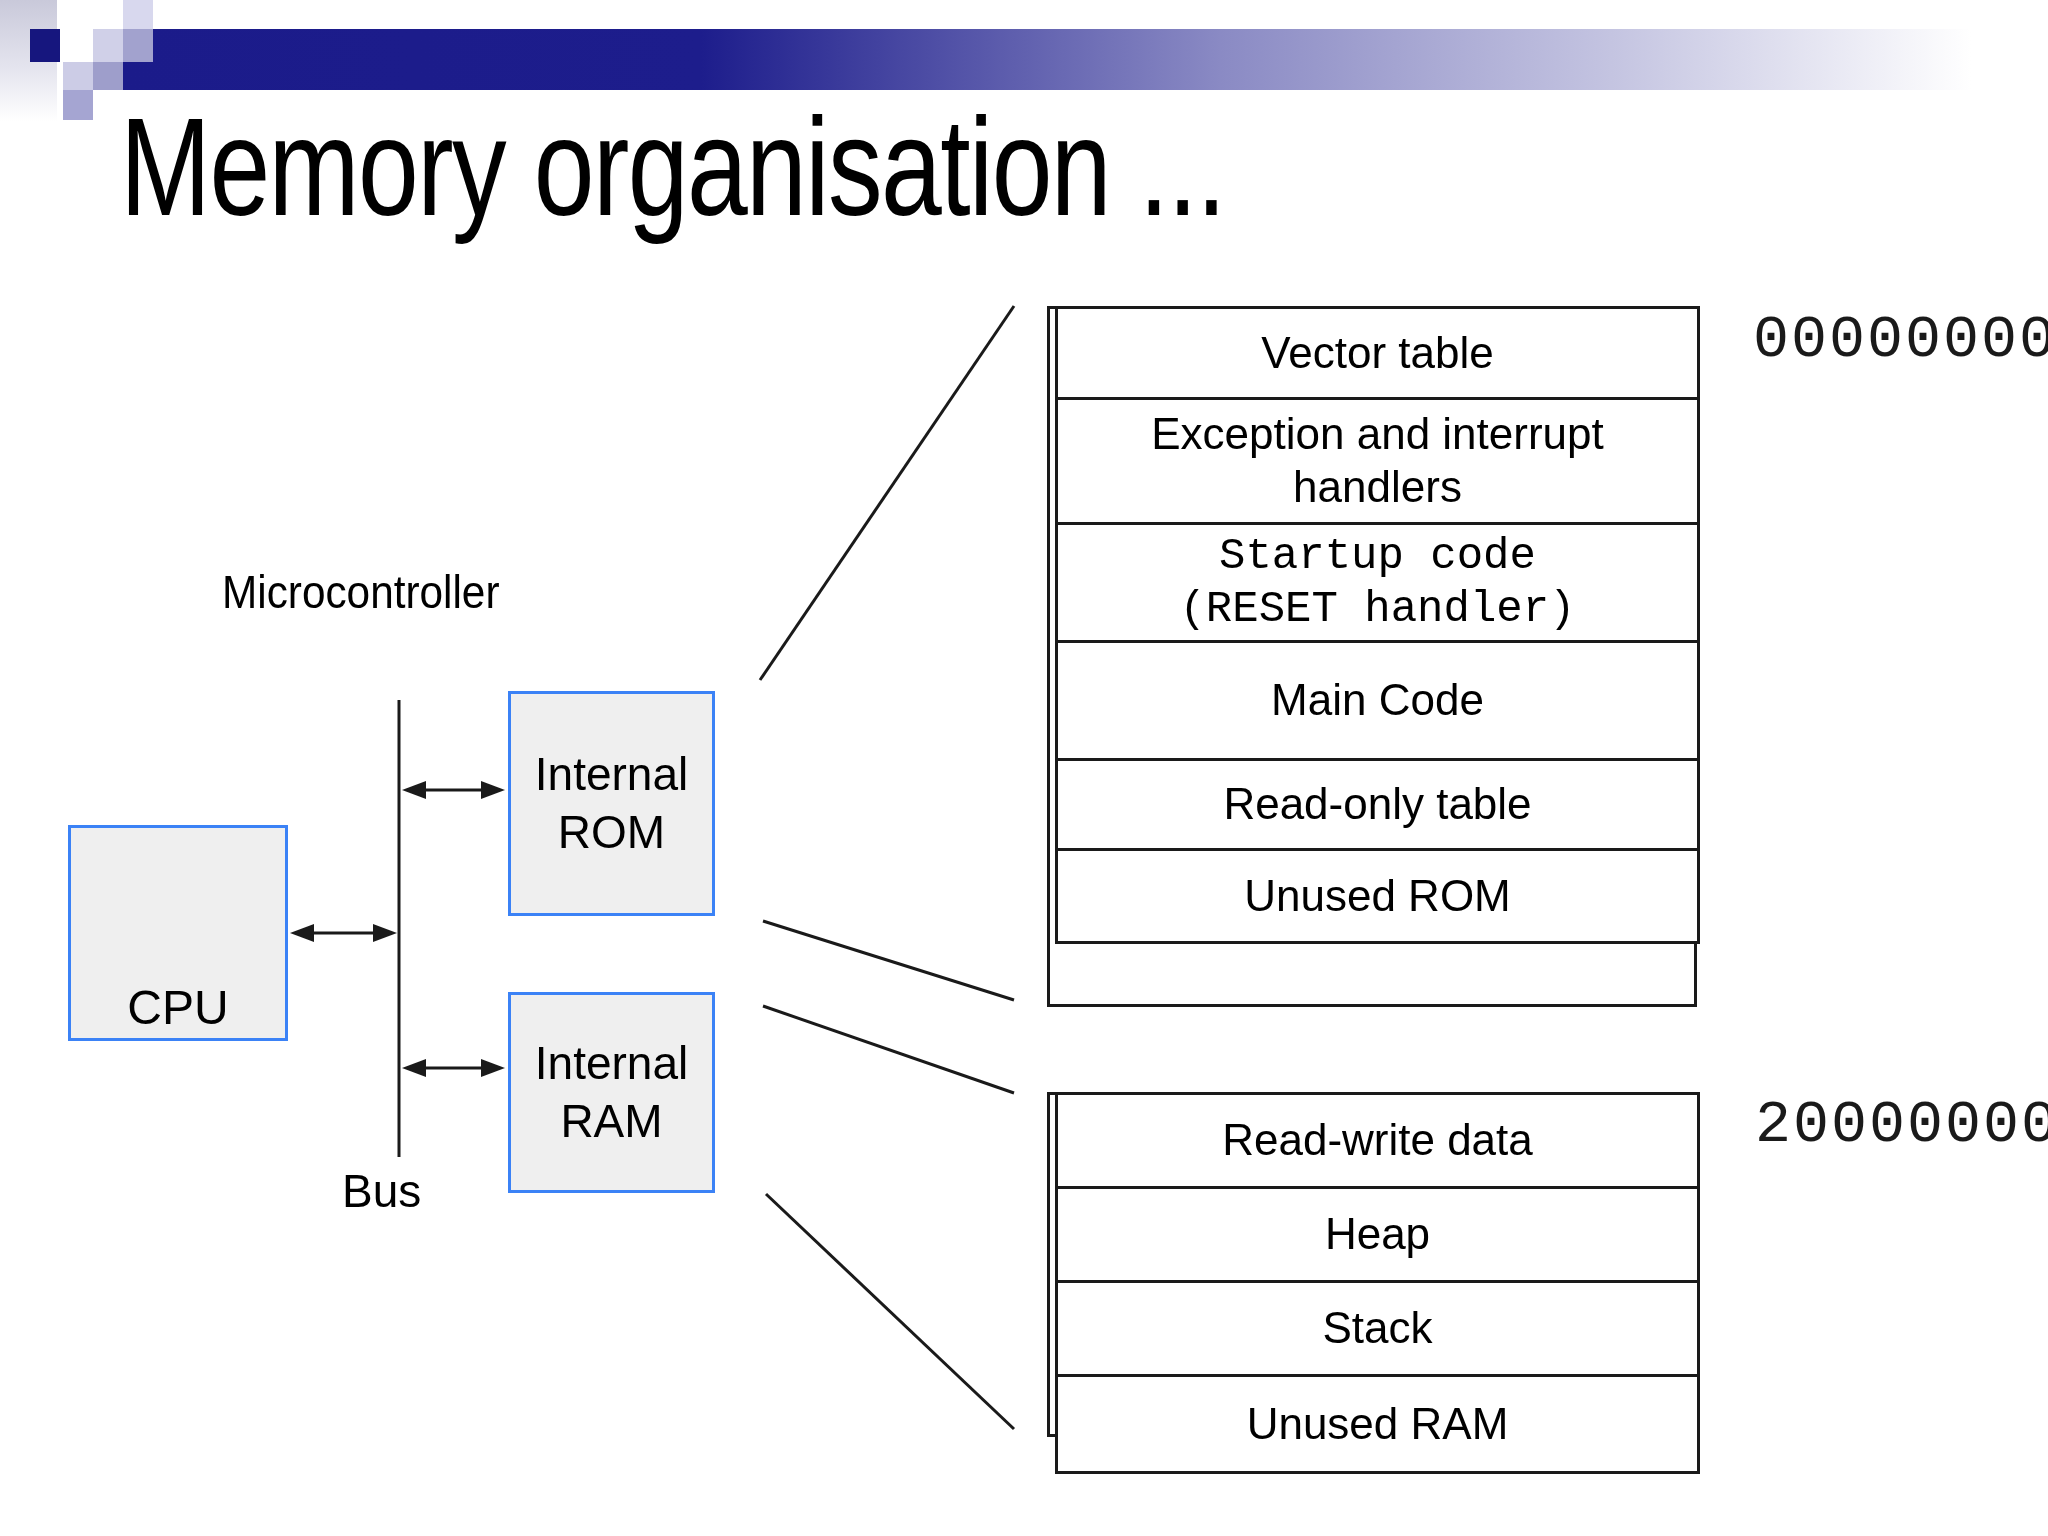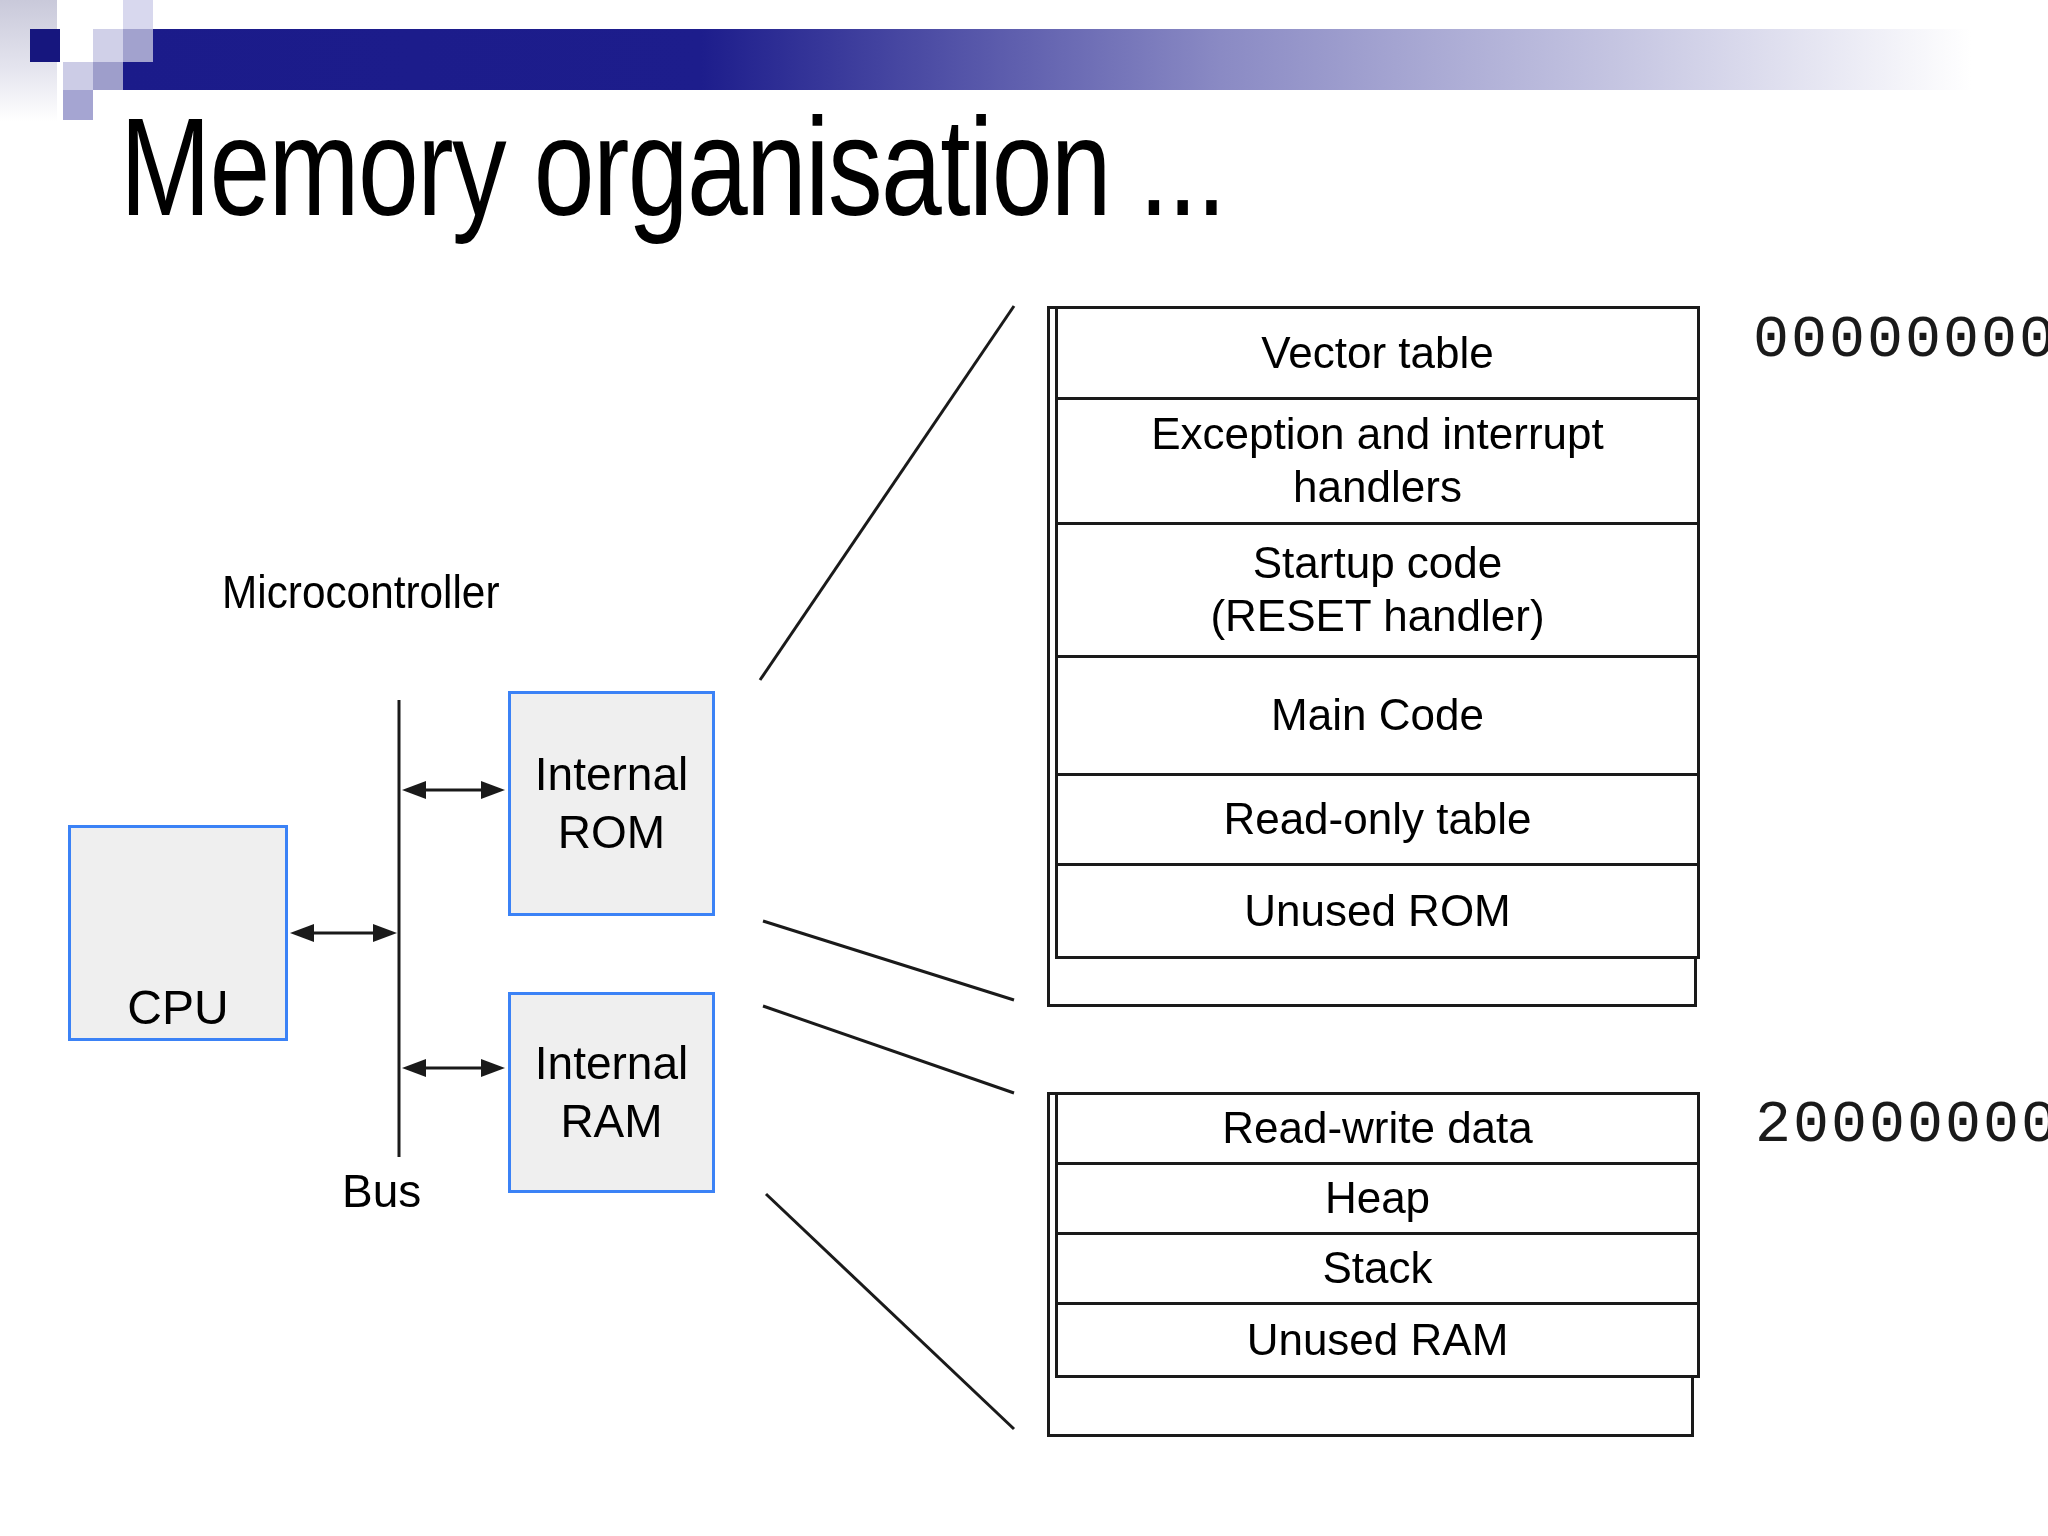--- a/index.html
+++ b/index.html
@@ -44,23 +44,23 @@
   .ram-outline{left:1047px;top:1092px;width:647px;height:345px;}
   .memtable{position:absolute;border:3px solid #1a1a1a;box-sizing:content-box;background:#ffffff;margin-left:8px;}
   .rom-table{left:1047px;top:306px;width:639px;}
   .ram-table{left:1047px;top:1092px;width:639px;}
   .memrow{
     display:flex;flex-direction:column;align-items:center;justify-content:center;
     font-size:44px;line-height:1.2;text-align:center;box-sizing:border-box;
     border-bottom:3px solid #1a1a1a;background:#ffffff;
   }
   .memrow:last-child{border-bottom:none;}
-  .rr1{height:91px;} .rr2{height:125px;} .rr3{height:133px;}
+  .rr1{height:91px;} .rr2{height:125px;} .rr3{height:118px;font-family:Liberation Mono, monospace;}
   .rr4{height:118px;} .rr5{height:90px;} .rr6{height:90px;}
-  .ramr{height:70px;}
+  .ramr{height:94px;}
   .rline{display:block;}
   .rline:empty{display:none;}
   
   .address{position:absolute;font-family:"Liberation Mono",monospace;font-size:60px;
     letter-spacing:2px;color:#1a1a1a;white-space:nowrap;}
   .addr-rom{left:1753px;top:306px;}
   .addr-ram{left:1755px;top:1091px;}
   
   .overlay{position:absolute;left:0;top:0;width:2048px;height:1536px;pointer-events:none;}
 </style>

